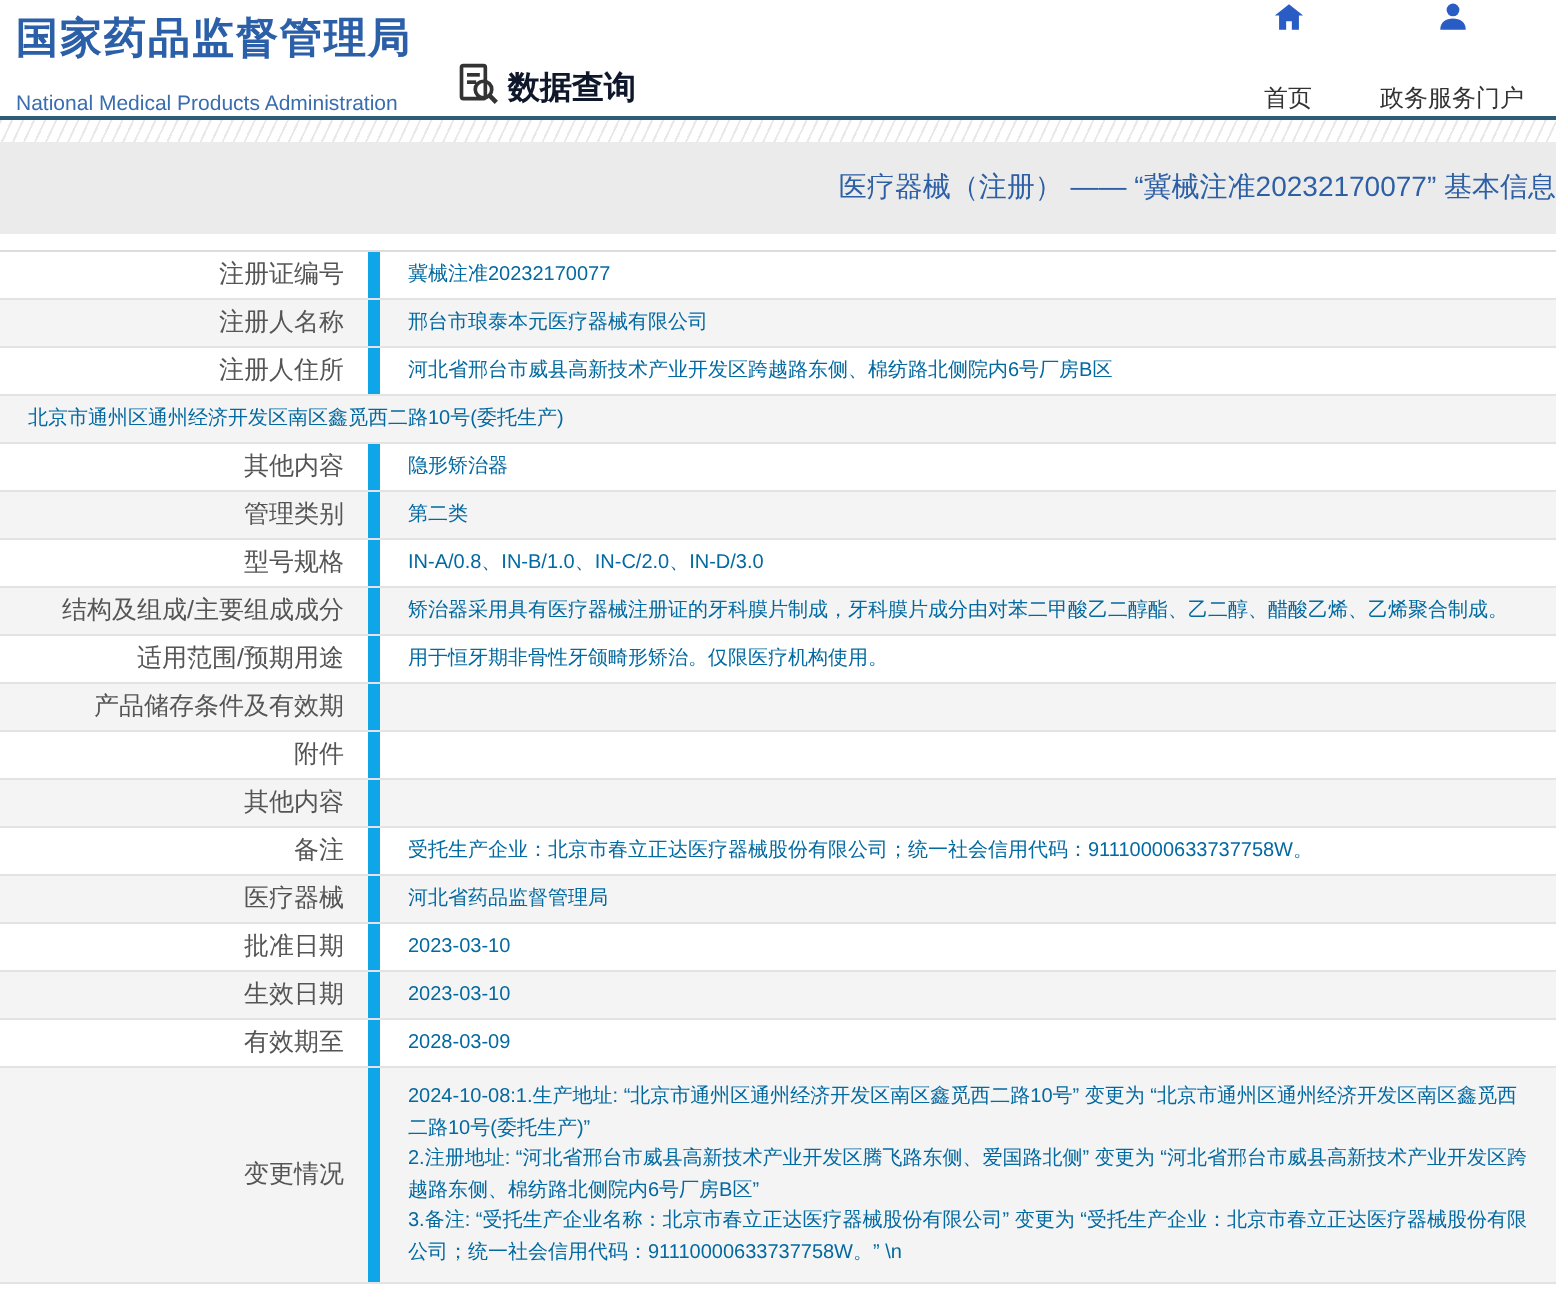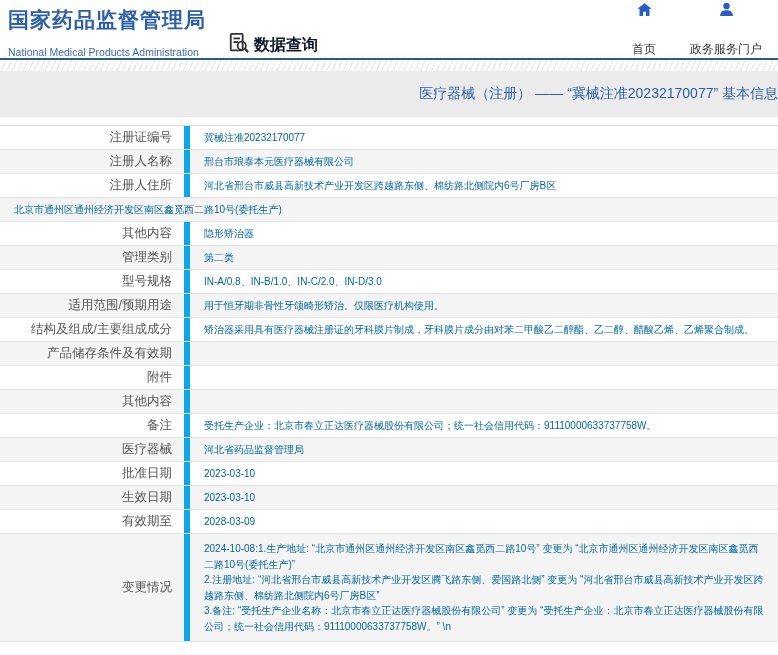--- a/index.html
+++ b/index.html
@@ -109,27 +109,27 @@
     <div class="cell-label">管理类别</div>
     <div class="cell-value">第二类</div>
   </div>
 
   <div class="row">
     <div class="cell-label">型号规格</div>
     <div class="cell-value">IN-A/0.8、IN-B/1.0、IN-C/2.0、IN-D/3.0</div>
   </div>
 
   <div class="row">
-    <div class="cell-label">适用范围/预期用途</div>
-    <div class="cell-value">用于恒牙期非骨性牙颌畸形矫治。仅限医疗机构使用。</div>
+    <div class="cell-label">结构及组成/主要组成成分</div>
+    <div class="cell-value">矫治器采用具有医疗器械注册证的牙科膜片制成，牙科膜片成分由对苯二甲酸乙二醇酯、乙二醇、醋酸乙烯、乙烯聚合制成。</div>
   </div>
 
   <div class="row">
-    <div class="cell-label">结构及组成/主要组成成分</div>
-    <div class="cell-value">矫治器采用具有医疗器械注册证的牙科膜片制成，牙科膜片成分由对苯二甲酸乙二醇酯、乙二醇、醋酸乙烯、乙烯聚合制成。</div>
+    <div class="cell-label">适用范围/预期用途</div>
+    <div class="cell-value">用于恒牙期非骨性牙颌畸形矫治。仅限医疗机构使用。</div>
   </div>
 
   <div class="row">
     <div class="cell-label">产品储存条件及有效期</div>
     <div class="cell-value"></div>
   </div>
 
   <div class="row">
     <div class="cell-label">附件</div>
   </div>

